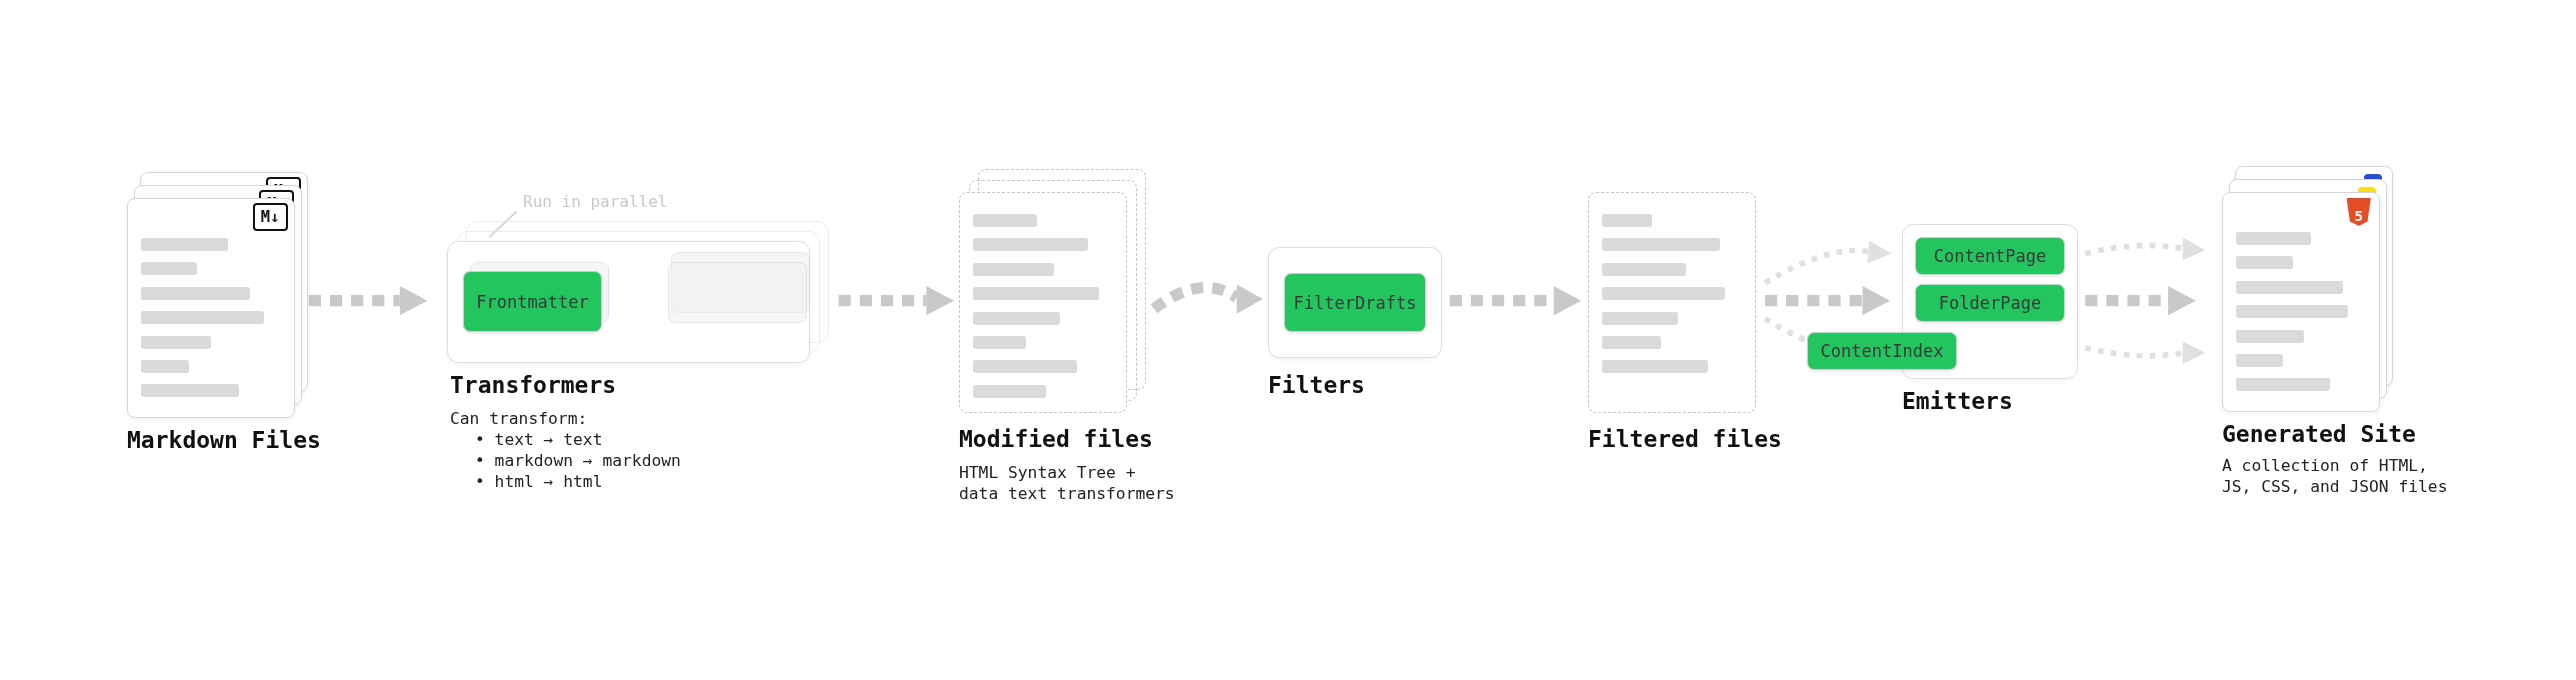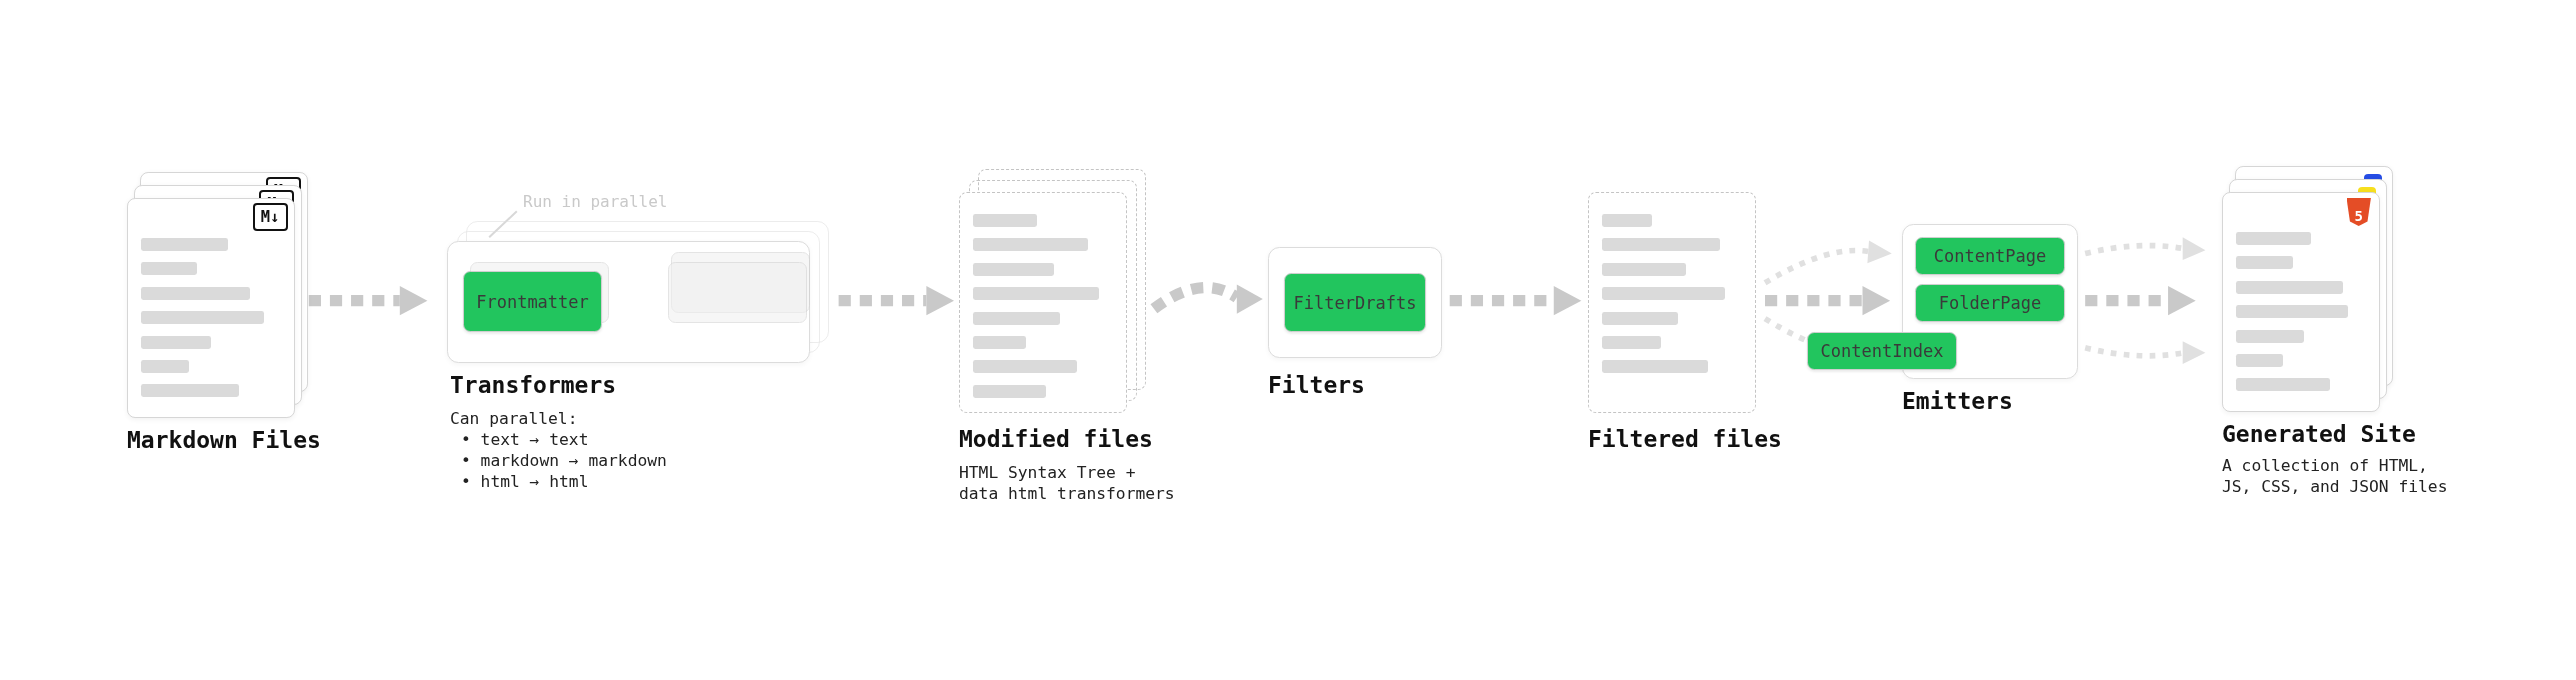--- a/index.html
+++ b/index.html
@@ -33,21 +33,21 @@
   .container-box.ghost{background:transparent;box-shadow:none;opacity:.55;}
   .chip{position:absolute;background:#22c55e;border:0.8px solid #cfcfcf;border-radius:7.3px;
         display:flex;align-items:center;justify-content:center;font-size:17px;color:#3a3a3a;
         box-shadow:0 1.6px 2.4px rgba(0,0,0,.08);white-space:nowrap;}
   .chip.ghostchip{background:#efefef;opacity:.55;box-shadow:none;}
 
   
   .label{position:absolute;font-size:23px;font-weight:bold;color:#111;white-space:nowrap;}
   .caption{position:absolute;font-size:16.3px;line-height:21px;color:#222;white-space:pre-line;}
   .caption-flow{position:absolute;font-size:16.3px;line-height:21px;color:#222;}
-  .bullet{margin-left:11px;}
+  .bullet{margin-left:25px;}
   .annotation{position:absolute;font-size:16px;color:#c9c9c9;white-space:nowrap;}
 </style>
 </head>
 <body>
 
 <div class="canvas">
 
   <svg class="arrows" width="2576" height="681" viewBox="0 0 3170 838">
 
     <g>
@@ -139,21 +139,21 @@
   <div class="chip ghostchip" style="left:470px;top:262px;width:137px;height:59px"></div>
   <div class="chip" style="left:463px;top:271px;width:137px;height:59px">Frontmatter</div>
 
   <div class="chip ghostchip" style="left:671px;top:252px;width:137px;height:59px"></div>
   <div class="chip ghostchip" style="left:668px;top:262px;width:137px;height:59px"></div>
 
   <div class="annotation" style="left:523px;top:192px">Run in parallel</div>
 
   <div class="label" style="left:450px;top:372px">Transformers</div>
   <div class="caption-flow" style="left:450px;top:408px;width:341px">
-    <div>Can parallel:</div>
+    <div>Can transform:</div>
     <div class="bullet">• text → text</div>
     <div class="bullet">• markdown → markdown</div>
     <div class="bullet">• html → html</div>
   </div>
 
   <div class="card dashed ghostcard" style="left:978px;top:169px;width:166px;height:219px"></div>
   <div class="card dashed ghostcard" style="left:969px;top:180px;width:166px;height:219px"></div>
   <div class="card dashed" style="left:959px;top:192px;width:166px;height:219px;background:#ffffff">
     <div class="bars" style="top:21px">
       <div class="bar" style="width:46%"></div>
@@ -161,21 +161,21 @@
       <div class="bar" style="width:58%"></div>
       <div class="bar" style="width:90%"></div>
       <div class="bar" style="width:62%"></div>
       <div class="bar" style="width:38%"></div>
       <div class="bar" style="width:74%"></div>
       <div class="bar" style="width:52%"></div>
     </div>
   </div>
   <div class="label" style="left:959px;top:426px">Modified files</div>
   <div class="caption" style="left:959px;top:462px">HTML Syntax Tree +
-data html transformers</div>
+data text transformers</div>
 
   <div class="container-box" style="left:1268px;top:247px;width:172px;height:109px"></div>
   <div class="chip" style="left:1284px;top:273px;width:140px;height:57px">FilterDrafts</div>
   <div class="label" style="left:1268px;top:372px">Filters</div>
 
   <div class="card dashed" style="left:1588px;top:192px;width:166px;height:219px;background:#ffffff">
     <div class="bars" style="top:21px">
       <div class="bar" style="width:36%"></div>
       <div class="bar" style="width:84%"></div>
       <div class="bar" style="width:60%"></div>

